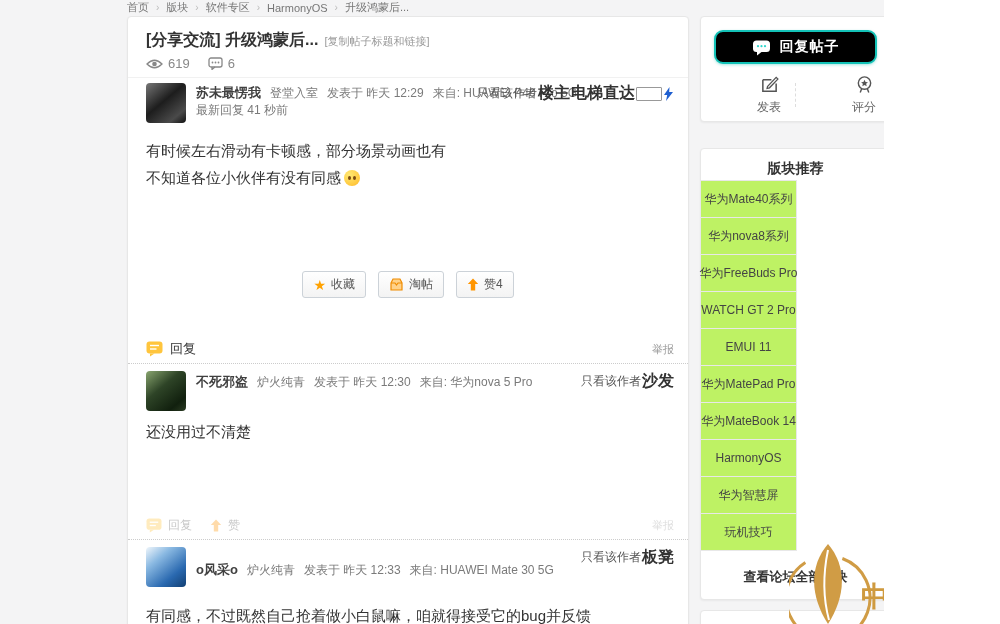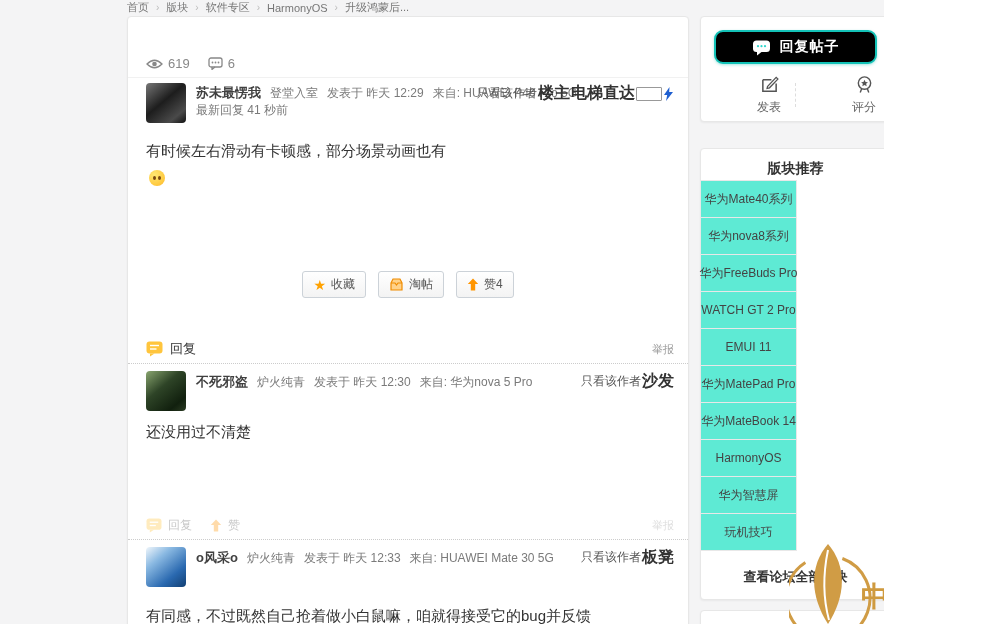--- a/index.html
+++ b/index.html
@@ -27,21 +27,21 @@
 
   .hline { position:absolute; left:0; right:0; top:60px; border-top:1px solid #f1f1f1; }
 
   .avatar { position:absolute; left:18px; width:40px; height:40px; border-radius:4px; cursor:pointer; }
   .av1 { top:66px;  background:linear-gradient(140deg,#777 0%,#1d1d1d 45%,#4a4a4a 80%,#111 100%); }
   .av2 { top:354px; background:linear-gradient(140deg,#89a56f 0%,#2e4427 40%,#11200e 80%,#2a3b22 100%); }
   .av3 { top:530px; background:linear-gradient(140deg,#f0f6fb 0%,#8ab9e2 30%,#2a69b0 70%,#123f73 100%); }
 
   .meta-line { position:absolute; left:68px; font-size:12px; color:#7a7a7a; display:flex; gap:9px;
                align-items:baseline; white-space:nowrap; }
-  .m1 { top:67px; } .m2 { top:356px; } .m3 { top:532px; }
+  .m1 { top:67px; } .m2 { top:356px; } .m3 { top:544px; }
   .uname { font-size:13px; color:#404040; font-weight:bold; cursor:pointer; }
   .meta-sub { position:absolute; left:68px; top:85px; font-size:12px; color:#7a7a7a; }
 
   .hdr-right { position:absolute; right:14px; display:flex; align-items:center; gap:1px;
                font-size:12px; color:#555; white-space:nowrap; }
   .hr1 { top:66px; } .hr2 { top:354px; } .hr3 { top:530px; }
   .only-author { cursor:pointer; }
   .floor-label, .elevator { font-weight:bold; color:#333; font-size:16px; cursor:pointer; }
   .elev-input { width:26px; height:14px; border:1px solid #999; border-radius:1px; background:#fff; }
 
@@ -83,21 +83,21 @@
               letter-spacing:1px; cursor:pointer; box-shadow:0 1px 3px rgba(0,180,170,.35); }
   .c1-row { position:absolute; left:0; right:0; top:57px; bottom:5px; display:flex; }
   .c1-col { flex:1; display:flex; flex-direction:column; align-items:center; justify-content:center;
             gap:5px; font-size:12px; color:#666; cursor:pointer;padding-left:42px; }
   .c1-div { width:0; border-left:1px dashed #ddd; margin:9px 0; }
 
   #side-card2 { left:700px; top:148px; width:191px; height:452px; }
   .panel-title { position:absolute; top:11px; left:0; right:0; text-align:center; font-size:14px;
                  font-weight:bold; color:#333; }
   .board-list { position:absolute; left:-1px; top:32px; width:97px; }
-  .board-item { height:38px; margin-top:-1px; border:1px solid #e8e8e8; background:#5eead4;
+  .board-item { height:38px; margin-top:-1px; border:1px solid #e8e8e8; background:#bef264;
                 display:flex; align-items:center; justify-content:center; font-size:12px;
                 color:#444; cursor:pointer; white-space:nowrap; }
   .view-all { position:absolute; left:0; right:0; top:419px; text-align:center; font-size:13px;
               font-weight:bold; color:#333; cursor:pointer; }
 
   #side-card3 { left:700px; top:610px; width:191px; height:40px; }
 
   .watermark { position:absolute; left:789px; top:536px; z-index:5; pointer-events:none; }
 </style>
 </head>
@@ -112,20 +112,23 @@
     <span class="crumb-sep">›</span>
     <span class="crumb">软件专区</span>
     <span class="crumb-sep">›</span>
     <span class="crumb">HarmonyOS</span>
     <span class="crumb-sep">›</span>
     <span class="crumb">升级鸿蒙后...</span>
   </div>
 
   <div class="card" id="main-card">
 
+    <div class="title-row">
+      <span>[分享交流] 升级鸿蒙后...</span><span class="copy-link">[复制帖子标题和链接]</span>
+    </div>
 
     <div class="stats">
       <svg width="17" height="12" viewBox="0 0 17 12">
         <path d="M1 6 Q8.5 -1.5 16 6 Q8.5 13.5 1 6 Z" fill="none" stroke="#888" stroke-width="1.3"></path>
         <circle cx="8.5" cy="6" r="2.3" fill="#888"></circle>
       </svg>
       <span>619</span>
       <span class="stat-gap"></span>
       <svg width="15" height="13" viewBox="0 0 15 13">
         <rect x="1" y="1" width="13" height="9" rx="2" fill="none" stroke="#888" stroke-width="1.3"></rect>
@@ -153,21 +156,21 @@
       <span class="elevator">电梯直达</span>
       <input class="elev-input" type="text" style="">
       <svg width="11" height="14" viewBox="0 0 11 14">
         <path d="M6.5 0 L1 8 H4.2 L3 14 L10 5 H6.2 Z" fill="#1f5fd0"></path>
       </svg>
     </div>
 
     <div class="post-content">
       <div>有时候左右滑动有卡顿感，部分场景动画也有</div>
       <div>
-        <span class="emoji"></span>
+        <span>不知道各位小伙伴有没有同感</span><span class="emoji"></span>
       </div>
     </div>
 
     <div class="actions">
       <div class="act-btn">
         <span class="star-ic">★</span>
         <span>收藏</span>
       </div>
       <div class="act-btn">
         <svg width="15" height="13" viewBox="0 0 15 13">

